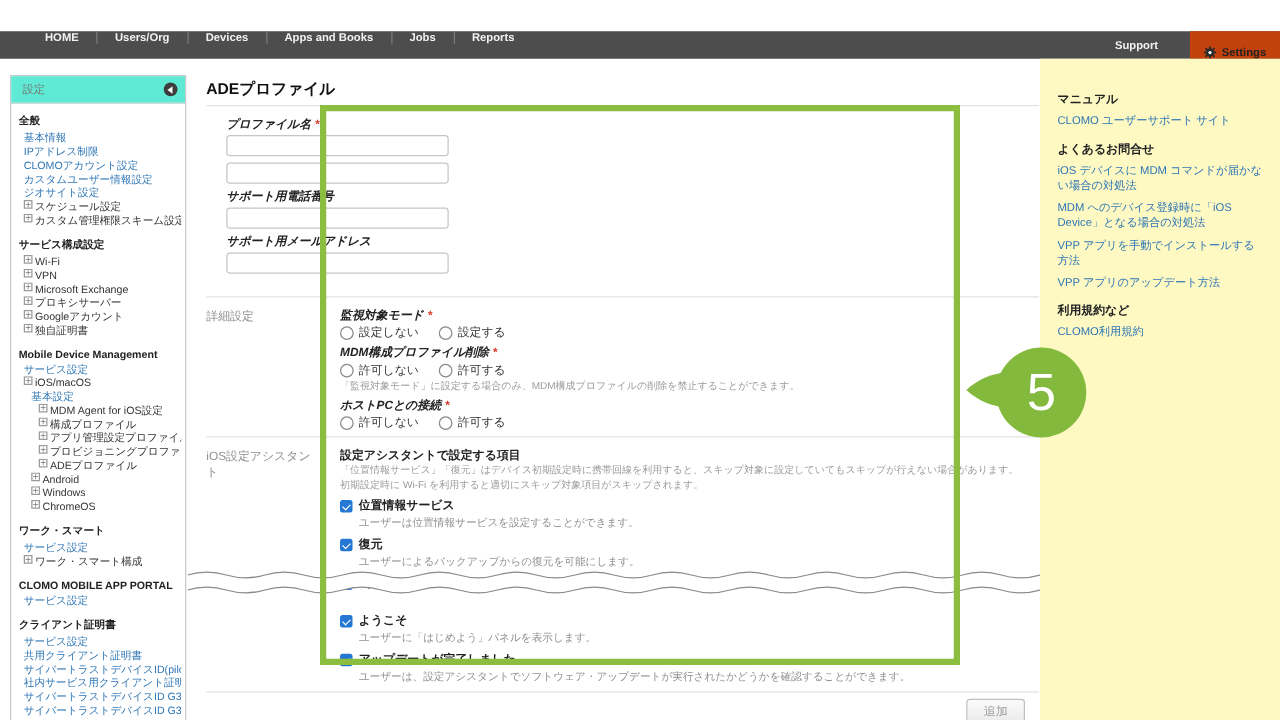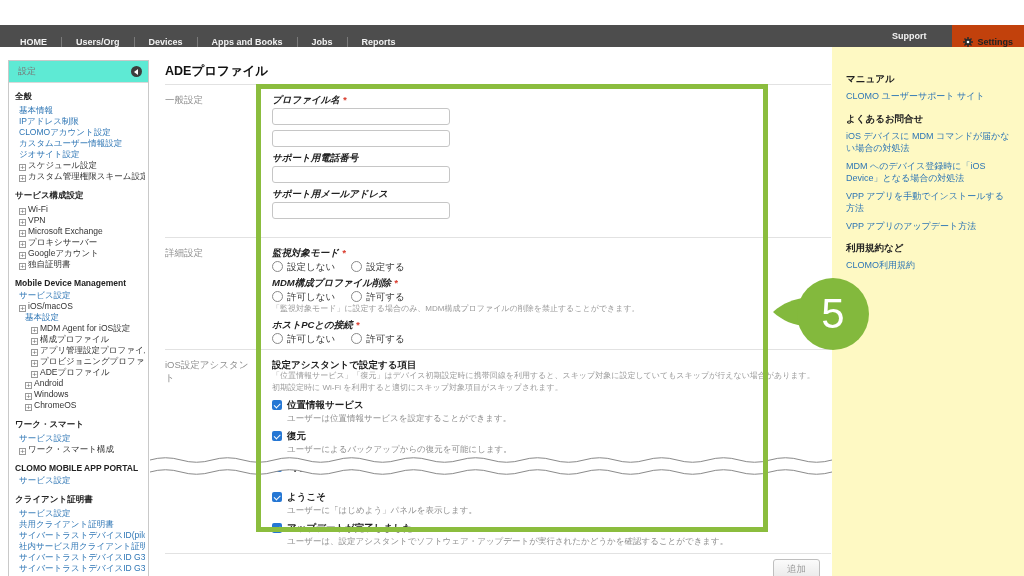--- a/index.html
+++ b/index.html
@@ -2,36 +2,36 @@
 <html><head>
 <meta charset="utf-8">
 <style>
   html,body{margin:0;padding:0;}
   body{
     width:1024px;height:576px;position:relative;overflow:hidden;background:#fff;
     font-family:"Liberation Sans","DejaVu Sans",sans-serif;color:#222;
   }
   
   .topbar{position:absolute;top:25px;left:0;right:0;height:22px;background:#4d4d4d;display:flex;align-items:stretch;}
-  .nav-items{display:flex;align-items:flex-end;padding-left:6px;flex:1;}
+  .nav-items{display:flex;align-items:flex-start;padding-left:22px;flex:1;}
   .nav-item{color:#f2f2f2;font-size:9px;font-weight:bold;padding:0 14px;cursor:pointer;white-space:nowrap;}
   .nav-sep{width:1px;height:10px;background:#7a7a7a;}
   .nav-right{display:flex;align-items:stretch;}
   .support{color:#f2f2f2;font-size:9px;font-weight:bold;display:flex;align-items:center;margin-right:26px;cursor:pointer;}
   .settings-tab{background:#c2410c;display:flex;align-items:flex-end;gap:4px;padding:0 11px;font-size:9px;font-weight:bold;color:#222;cursor:pointer;}
   
   .sidebar{position:absolute;left:8px;top:60px;width:141px;background:#fff;border:1px solid #c9c9c9;box-sizing:border-box;}
   .sb-header{height:21px;background:#5eead4;border-bottom:1px solid #d9d9d9;display:flex;align-items:center;justify-content:space-between;padding:0 6px 0 9px;}
   .sb-title{font-size:9px;color:#777;}
   .collapse{width:11px;height:11px;border-radius:50%;background:#3d3d3d;display:flex;align-items:center;justify-content:center;cursor:pointer;flex:0 0 auto;}
   .tri{width:0;height:0;border-style:solid;border-width:3px 4px 3px 0;border-color:transparent #fff transparent transparent;margin-right:1px;}
   .sb-body{padding:6px 3px 10px 6px;}
   .sb-group-title{font-weight:bold;font-size:8.5px;color:#222;margin:8px 0 2px;white-space:nowrap;}
   .sb-body .sb-group-title:first-child{margin-top:2px;}
-  .sb-item{font-size:8.5px;line-height:11px;white-space:nowrap;overflow:hidden;cursor:pointer;display:flex;align-items:flex-end;gap:2px;}
+  .sb-item{font-size:8.5px;line-height:11px;white-space:nowrap;overflow:hidden;cursor:pointer;display:flex;align-items:flex-start;gap:2px;}
   .sb-item.link{color:#2e76b5;}
   .sb-item.node{color:#333;}
   .lvl1{padding-left:4px;}.lvl2{padding-left:10px;}.lvl3{padding-left:16px;}
   .plus{flex:0 0 auto;width:7px;height:7px;border:1px solid #9a9a9a;color:#777;font-size:8px;line-height:6px;text-align:center;background:#fff;box-sizing:border-box;}
   
   .main{position:absolute;left:165px;top:62px;width:666px;}
   .page-title{font-size:12.5px;font-weight:bold;color:#111;margin:0;height:22px;line-height:18px;}
   .form{border-top:1px solid #e2e2e2;}
   .section{display:flex;border-bottom:1px solid #e2e2e2;box-sizing:border-box;}
   .sec-label{flex:0 0 91px;font-size:9.5px;color:#8f8f8f;padding-top:9px;}
@@ -235,21 +235,20 @@
       <div class="sb-item link lvl1">
         <span>サイバートラストデバイスID G3is(...</span>
       </div>
     </div>
 </aside>
 
 <main class="main">
   <h1 class="page-title">ADEプロファイル</h1>
   <div class="form" id="form-sections">
   <div class="section" style="min-height: 153px;">
-    <div class="sec-label">一般設定</div>
     <div class="sec-content">
   <div class="field">
     <div class="f-label"><span>プロファイル名</span><span class="req">*</span></div>
     <input class="f-input" type="text" style="">
   </div>
 
   <div class="field">
     <input class="f-input" type="text" style="">
   </div>
 

